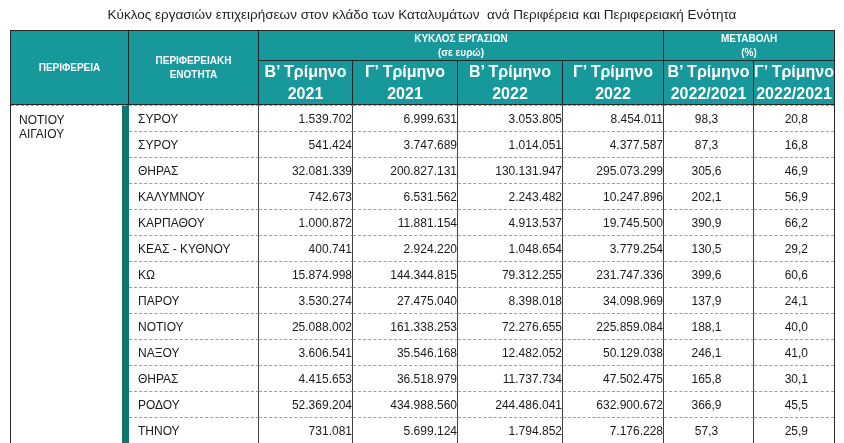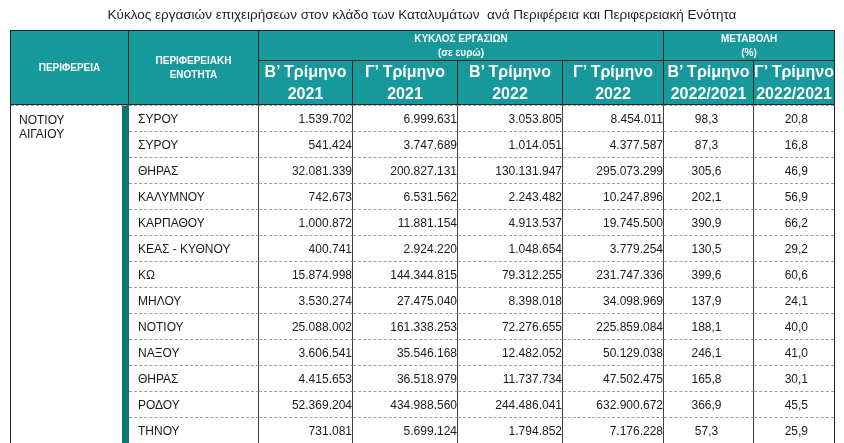--- a/index.html
+++ b/index.html
@@ -170,21 +170,21 @@
       <tr>
         <td class="unit">ΚΩ</td>
         <td class="num">15.874.998</td>
         <td class="num">144.344.815</td>
         <td class="num">79.312.255</td>
         <td class="num">231.747.336</td>
         <td class="pct1">399,6</td>
         <td class="pct2">60,6</td>
       </tr>
       <tr>
-        <td class="unit">ΜΗΛΟΥ</td>
+        <td class="unit">ΠΑΡΟΥ</td>
         <td class="num">3.530.274</td>
         <td class="num">27.475.040</td>
         <td class="num">8.398.018</td>
         <td class="num">34.098.969</td>
         <td class="pct1">137,9</td>
         <td class="pct2">24,1</td>
       </tr>
       <tr>
         <td class="unit">ΝΟΤΙΟΥ</td>
         <td class="num">25.088.002</td>

